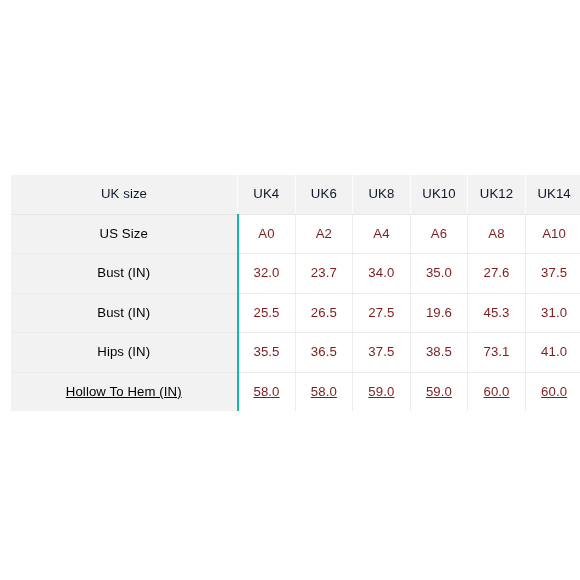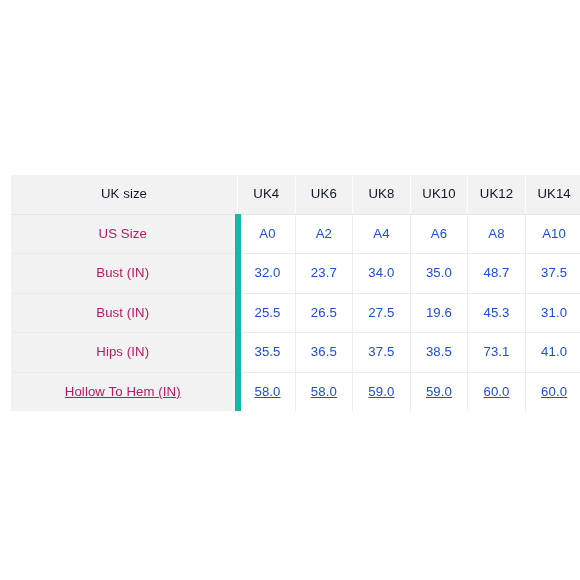--- a/index.html
+++ b/index.html
@@ -36,21 +36,21 @@
     background: #ffffff;
   }
 
   table.size-chart td {
     height: 38.5px;
     padding: 0 4px;
     text-align: center;
     vertical-align: middle;
     font-size: 13.2px;
     line-height: 1.25;
-    color: #1d4ed8;
+    color: #7f1d1d;
     letter-spacing: 0.1px;
     border-right: 1px solid #eceded;
     border-bottom: 1px solid #eaebec;
     background: #ffffff;
     white-space: nowrap;
     overflow: hidden;
   }
 
   table.size-chart tr:last-child td {
     border-bottom: none;
@@ -58,22 +58,22 @@
   }
 
   table.size-chart td:last-child {
     border-right: none;
   }
 
   
   table.size-chart td.row-label {
     width: 218px;
     background: #f2f2f3;
-    border-right: 6px solid #14b8a6;
-    color: #be185d;
+    border-right: 2px solid #14b8a6;
+    color: #000000;
   }
 
   
   table.size-chart tr.header-row td {
     background: #f2f2f3;
     border-right: 1px solid #fdfdfd;
     border-bottom: 1px solid #e6e7e8;
     color: #0f172a;
   }
   table.size-chart tr.header-row td.row-label {
@@ -118,21 +118,21 @@
           <td class="size-cell">A10</td>
 
         </tr>
 
         <tr>
           <td class="row-label">Bust (IN)</td>
           <td class="size-cell">32.0</td>
           <td class="size-cell">23.7</td>
           <td class="size-cell">34.0</td>
           <td class="size-cell">35.0</td>
-          <td class="size-cell">48.7</td>
+          <td class="size-cell">27.6</td>
           <td class="size-cell">37.5</td>
 
         </tr>
 
         <tr>
           <td class="row-label">Bust (IN)</td>
           <td class="size-cell">25.5</td>
           <td class="size-cell">26.5</td>
           <td class="size-cell">27.5</td>
           <td class="size-cell">19.6</td>

